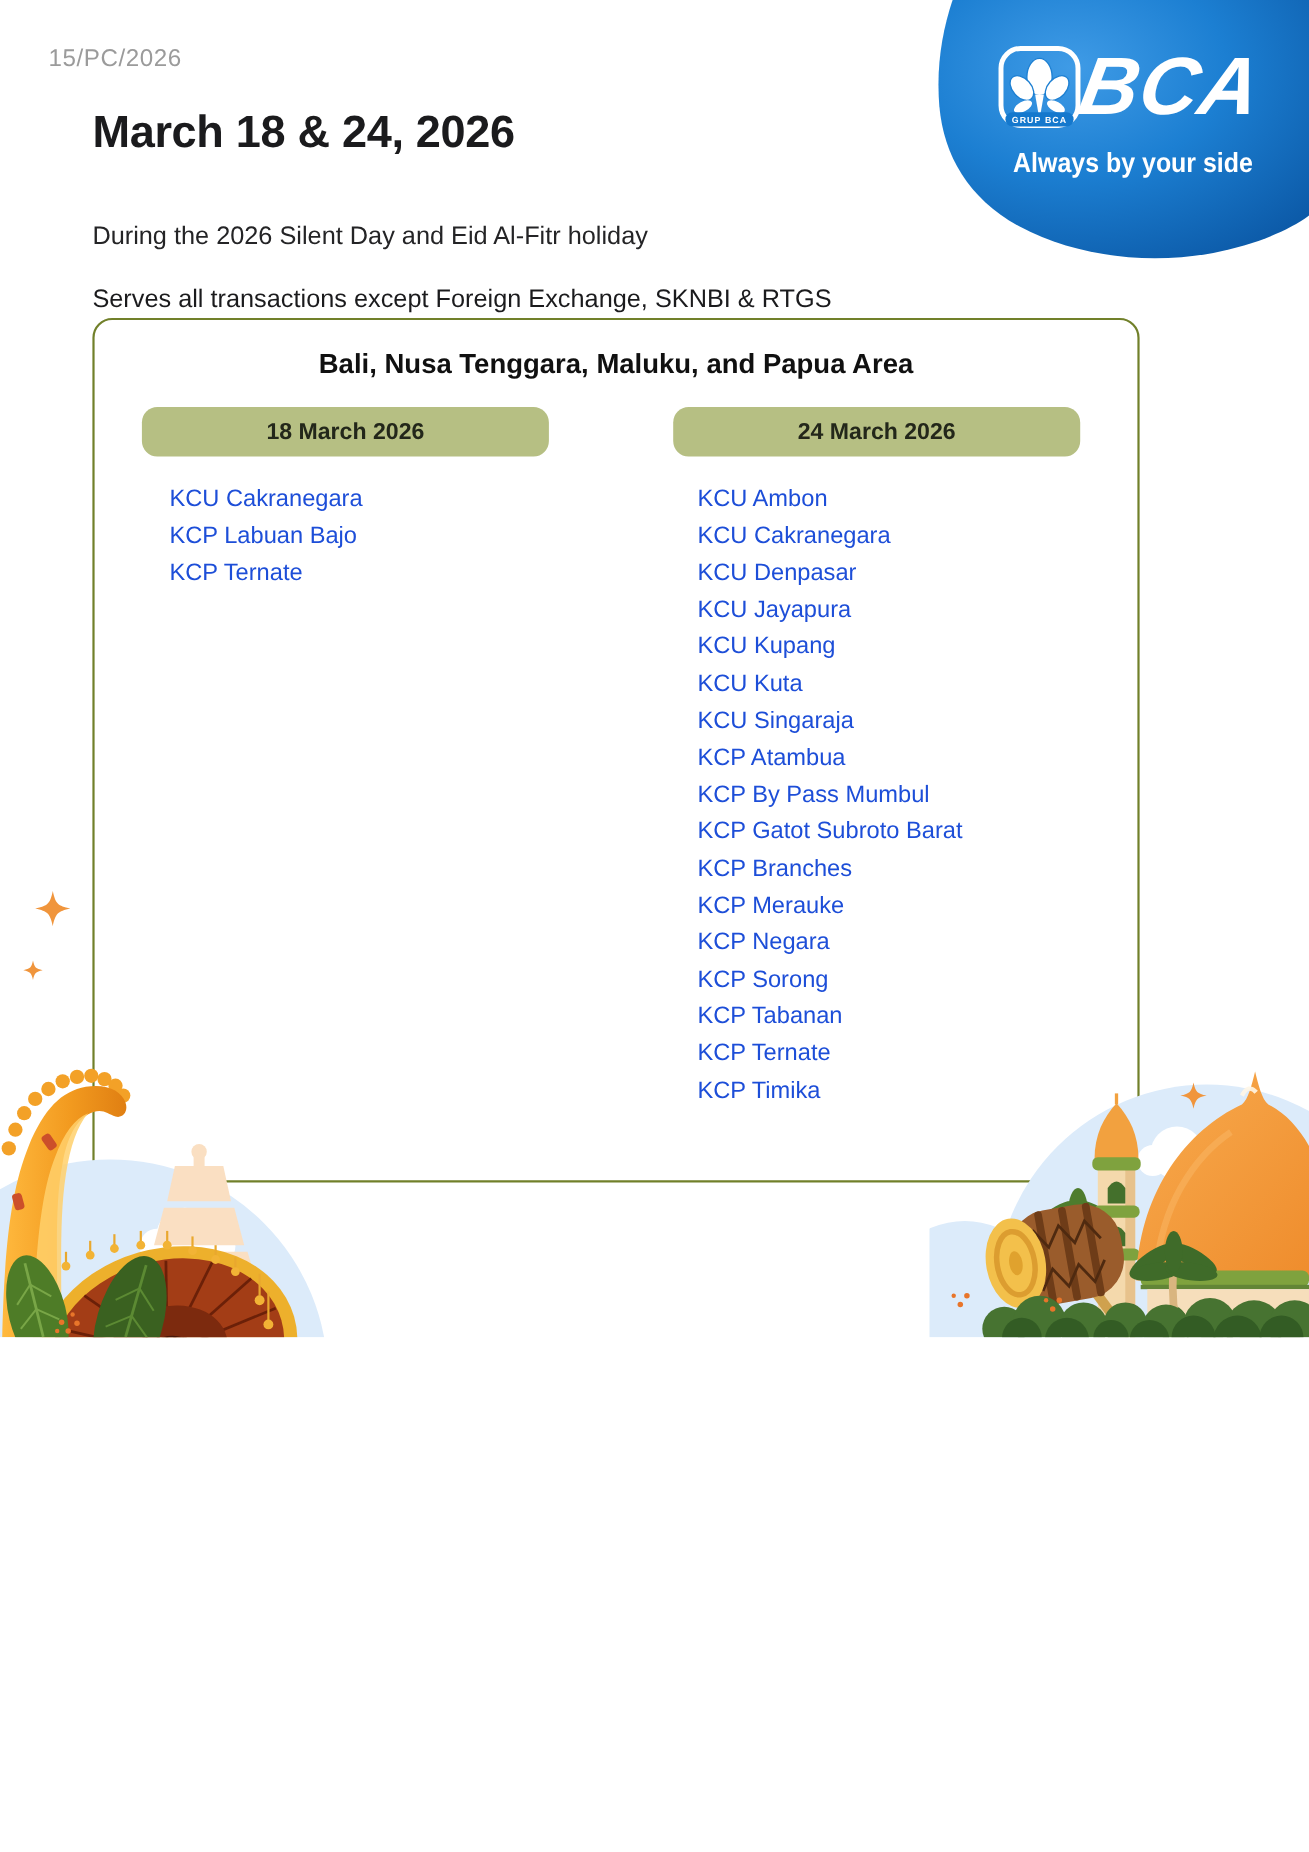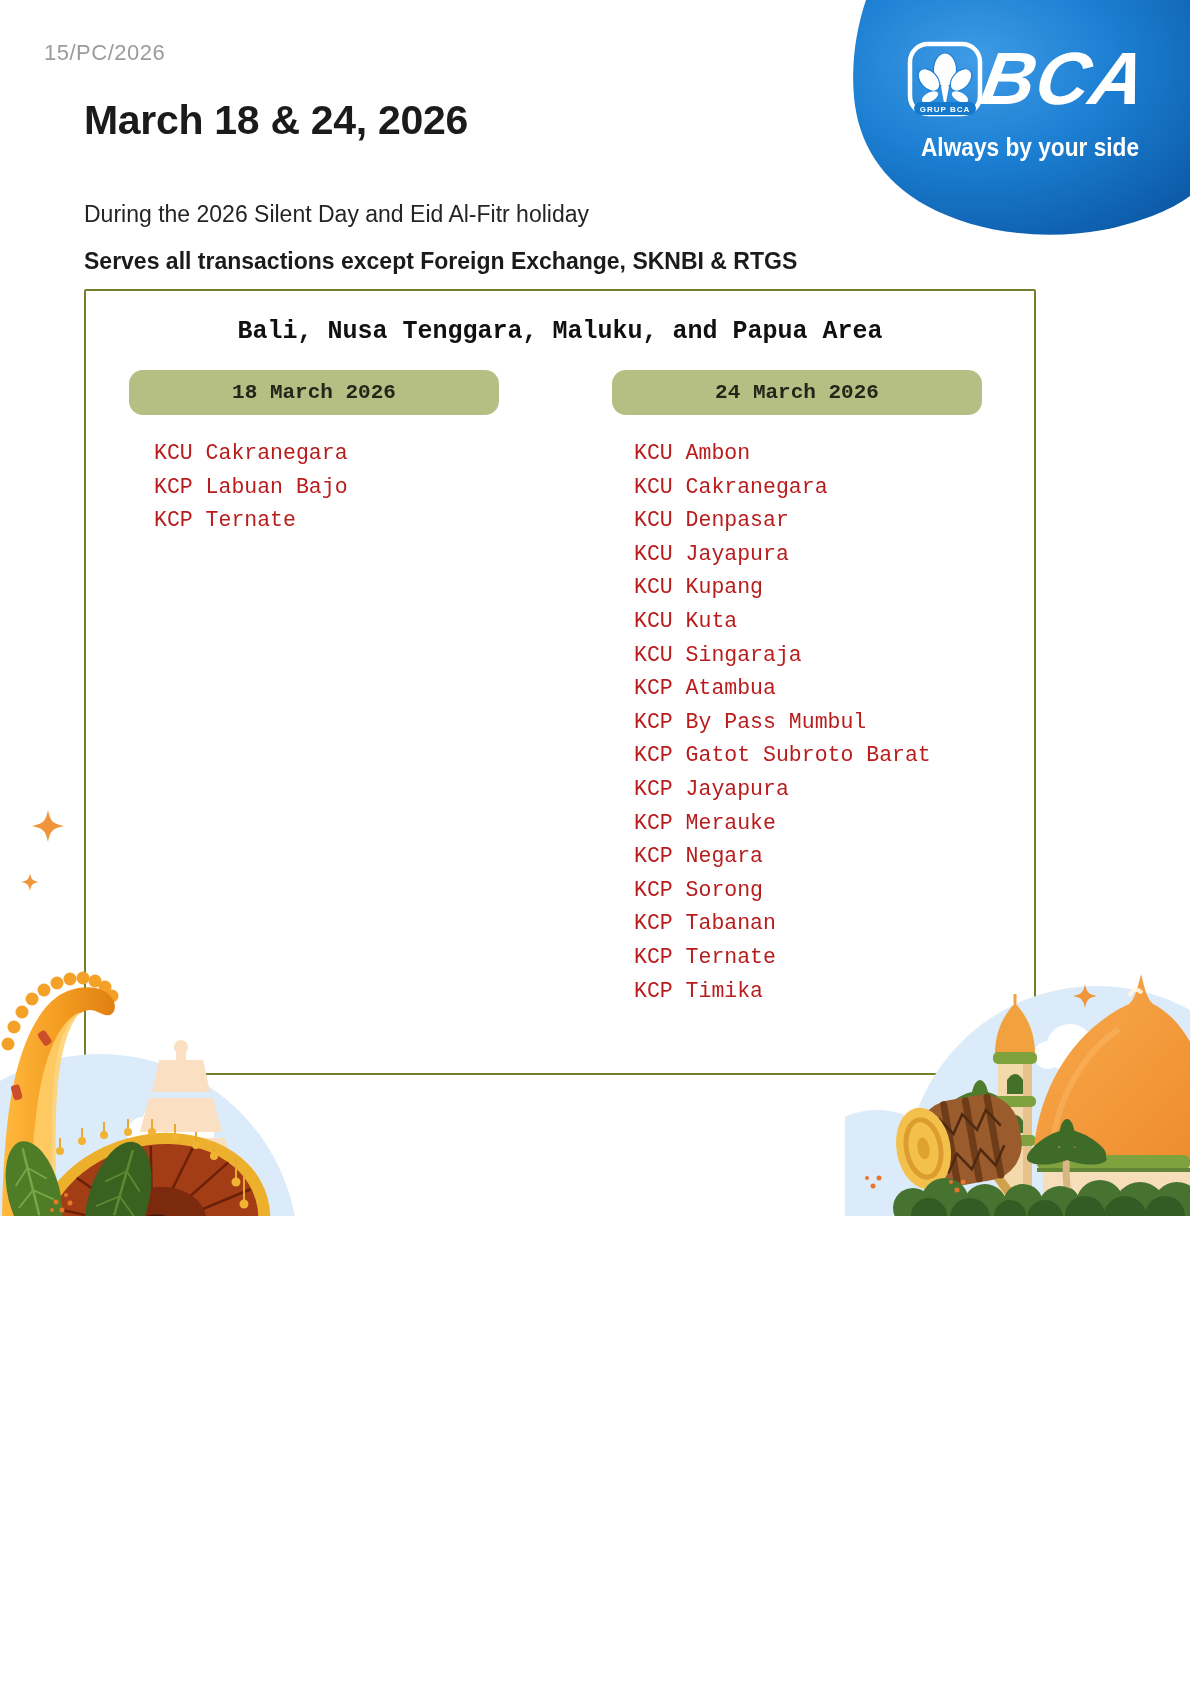--- a/index.html
+++ b/index.html
@@ -12,34 +12,34 @@
     --text-gray:#9b9b9b;
   }
   html,body{margin:0;padding:0;background:#ffffff;}
   .poster{
     position:relative;width:1190px;height:1216px;background:#ffffff;
     overflow:hidden;font-family:"Liberation Sans",sans-serif;color:var(--text-dark);
   }
   .ref{position:absolute;left:44px;top:40px;font-size:22px;letter-spacing:.5px;color:var(--text-gray);}
   .headline{position:absolute;left:84px;top:96px;font-size:41px;font-weight:800;line-height:49px;letter-spacing:-.3px;color:var(--text-dark);}
   .subtitle{position:absolute;left:84px;top:201px;font-size:23px;color:#242426;text-align:center;}
-  .note{position:absolute;left:84px;top:248px;font-size:23px;font-weight:700;color:var(--text-dark);text-align:right;}
+  .note{position:absolute;left:84px;top:258px;font-size:23px;font-weight:400;color:var(--text-dark);text-align:right;}
   .panel{
     position:absolute;left:84px;top:289px;width:952px;height:786px;box-sizing:border-box;
-    border:2.5px solid var(--border-green);border-radius:2px;background:#ffffff;font-family:Liberation Mono, monospace;
+    border:2.5px solid var(--border-green);border-radius:18px;background:#ffffff;
   }
   .panel-title{position:absolute;left:0;right:0;top:26px;text-align:center;font-size:25px;font-weight:700;color:#101010;}
   .pill{
     position:absolute;top:79px;width:370px;height:45px;background:var(--accent-green);
     border-radius:14px;display:flex;align-items:center;justify-content:center;
     font-size:21px;font-weight:700;color:#23271a;
   }
   .pill-left{left:43px;}
   .pill-right{left:526px;}
-  .branch-list{position:absolute;top:146px;font-size:21.5px;line-height:33.6px;color:#b91c1c;}
+  .branch-list{position:absolute;top:146px;font-size:21.5px;line-height:33.6px;color:#1d4ed8;}
   .list-left{left:68px;}
   .list-right{left:548px;}
   .badge{position:absolute;top:0;right:0;width:345px;height:245px;}
   .badge svg{display:block;}
   .bca-word{font-family:"Liberation Sans",sans-serif;font-weight:bold;font-style:italic;font-size:74px;fill:#ffffff;letter-spacing:1px;}
   .bca-tag{font-family:"Liberation Sans",sans-serif;font-weight:bold;font-size:25px;fill:#ffffff;}
   .emblem-cap{font-family:"Liberation Sans",sans-serif;font-weight:bold;font-size:8px;fill:#ffffff;letter-spacing:1px;}
   .deco{position:absolute;bottom:0;}
   .deco-left{left:0;}
   .deco-right{right:0;}
@@ -103,21 +103,21 @@
         <div class="branch">KCU Ambon</div>
         <div class="branch">KCU Cakranegara</div>
         <div class="branch">KCU Denpasar</div>
         <div class="branch">KCU Jayapura</div>
         <div class="branch">KCU Kupang</div>
         <div class="branch">KCU Kuta</div>
         <div class="branch">KCU Singaraja</div>
         <div class="branch">KCP Atambua</div>
         <div class="branch">KCP By Pass Mumbul</div>
         <div class="branch">KCP Gatot Subroto Barat</div>
-        <div class="branch">KCP Jayapura</div>
+        <div class="branch">KCP Branches</div>
         <div class="branch">KCP Merauke</div>
         <div class="branch">KCP Negara</div>
         <div class="branch">KCP Sorong</div>
         <div class="branch">KCP Tabanan</div>
         <div class="branch">KCP Ternate</div>
         <div class="branch">KCP Timika</div>
       </div>
   </div>
 
   <svg class="deco deco-left" width="340" height="414" viewBox="0 0 340 414">

